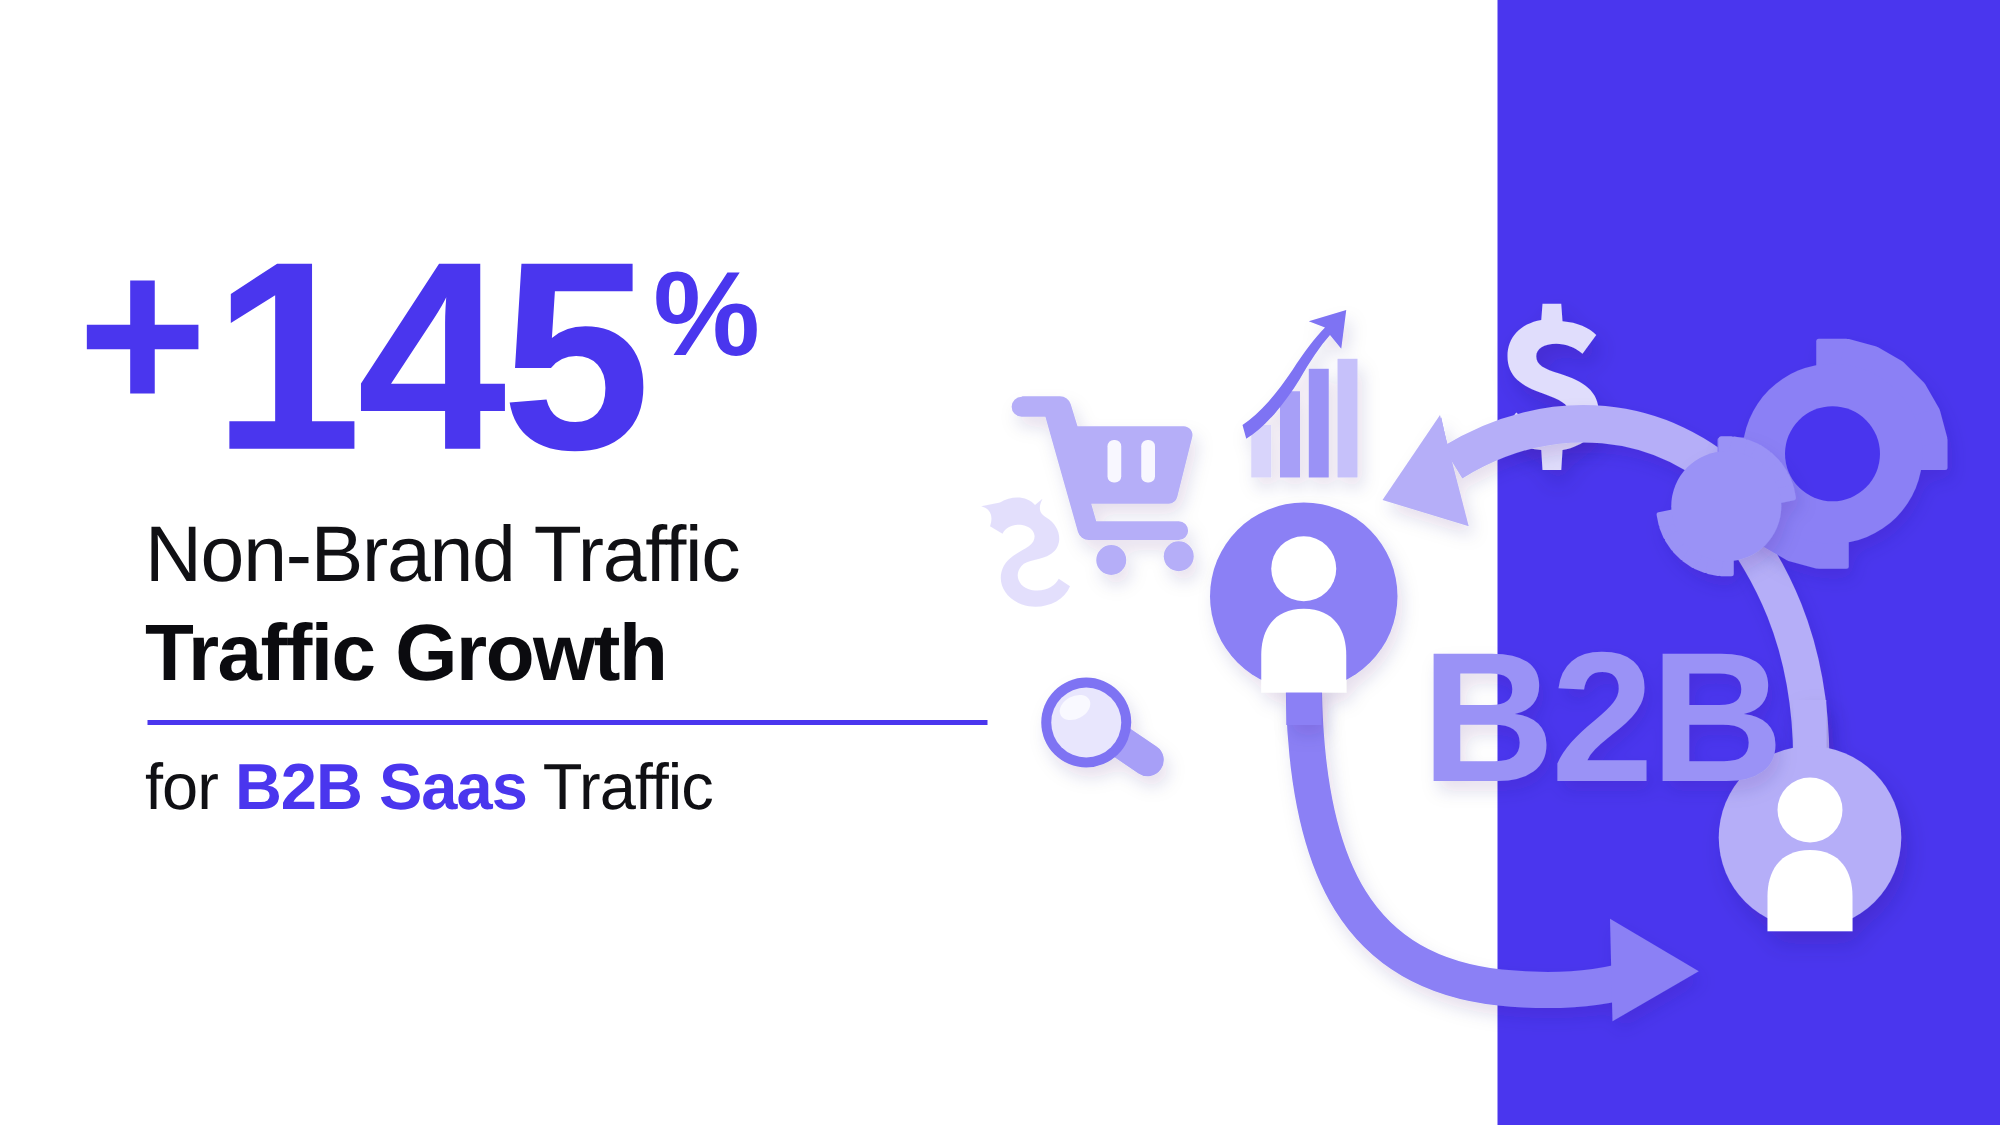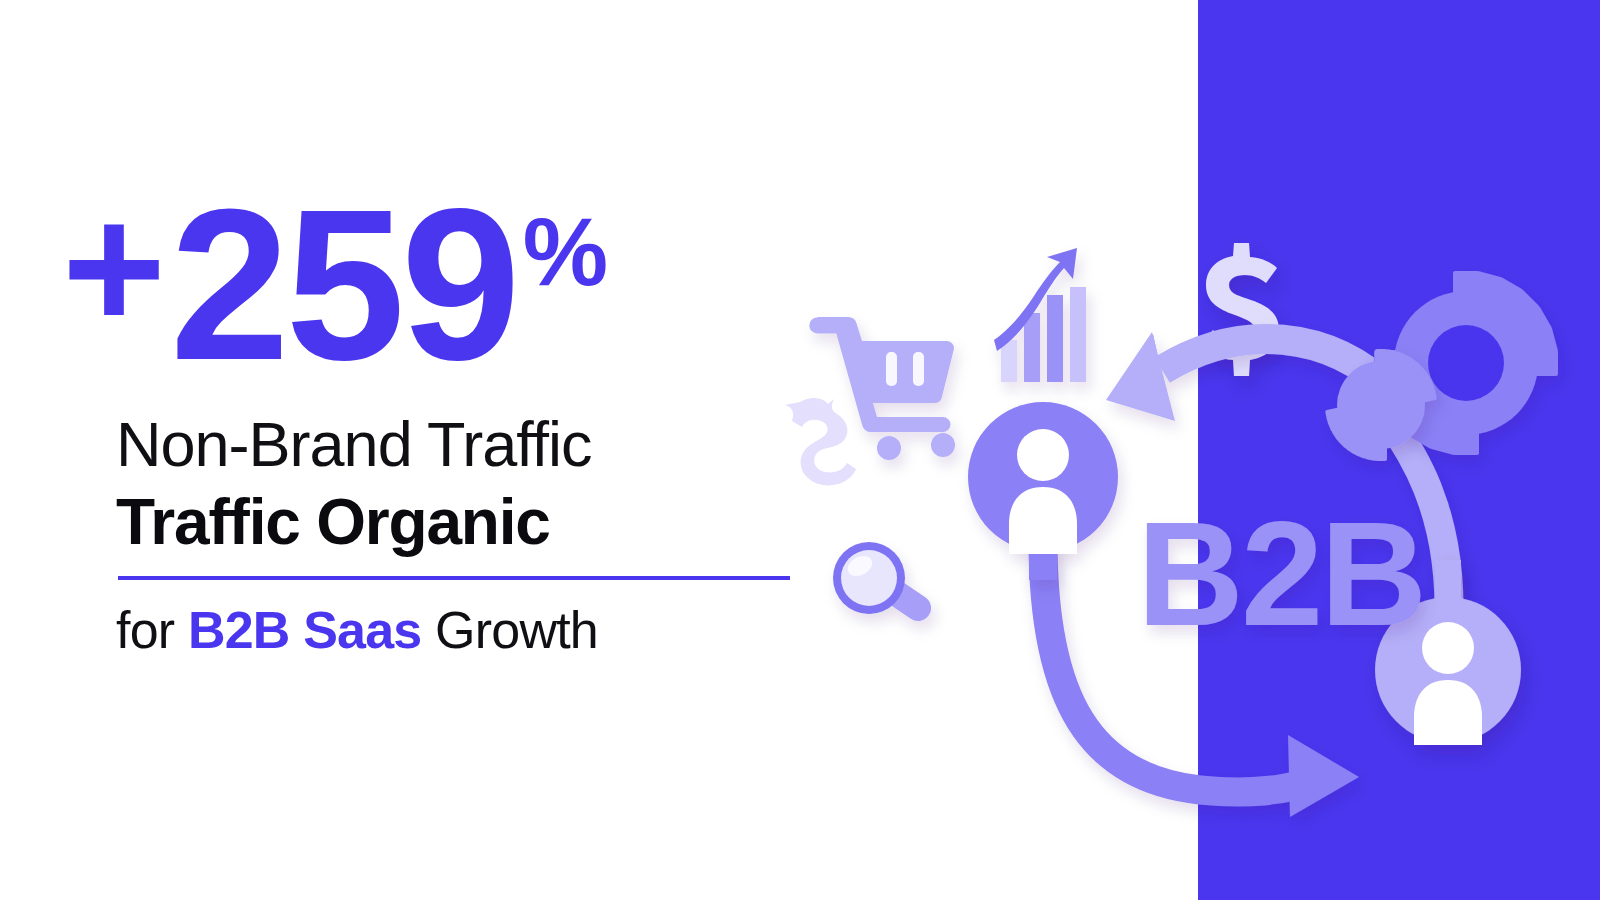--- a/index.html
+++ b/index.html
@@ -193,26 +193,26 @@
       <circle cx="1448" cy="670" r="73" fill="#b5aef8"></circle>
       <circle cx="1448" cy="648" r="26" fill="#ffffff"></circle>
       <path d="M1448 680 c-25 0 -34 18 -34 37 v28 h68 v-28 c0 -19 -9 -37 -34 -37 z" fill="#ffffff"></path>
     </g>
 
     <text x="1137" y="625" font-family="Liberation Sans, DejaVu Sans, sans-serif" font-size="148" font-weight="700" fill="#9a92f6" letter-spacing="-3" filter="url(#sh)">B2B</text>
   </svg>
 
   <div class="headline">
     <span class="plus">+</span>
-    <span class="num">259</span>
+    <span class="num">145</span>
     <span class="pct">%</span>
   </div>
 
   <div class="line1">Non-Brand Traffic</div>
-  <div class="line2">Traffic Organic</div>
+  <div class="line2">Traffic Growth</div>
 
   <div class="rule"></div>
 
   <div class="line3">
-    <span>for </span><span class="accent">B2B Saas</span><span> Growth</span>
+    <span>for </span><span class="accent">B2B Saas</span><span> Traffic</span>
   </div>
 
 </div>
 
 </body></html>

